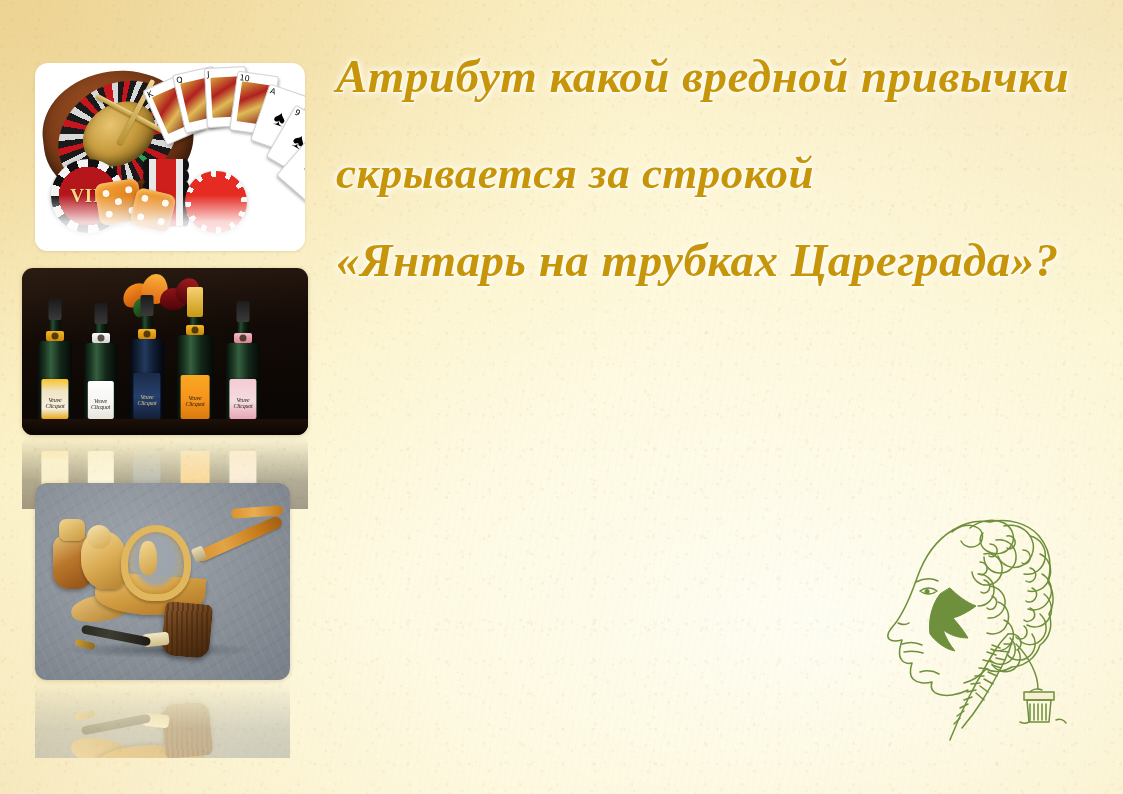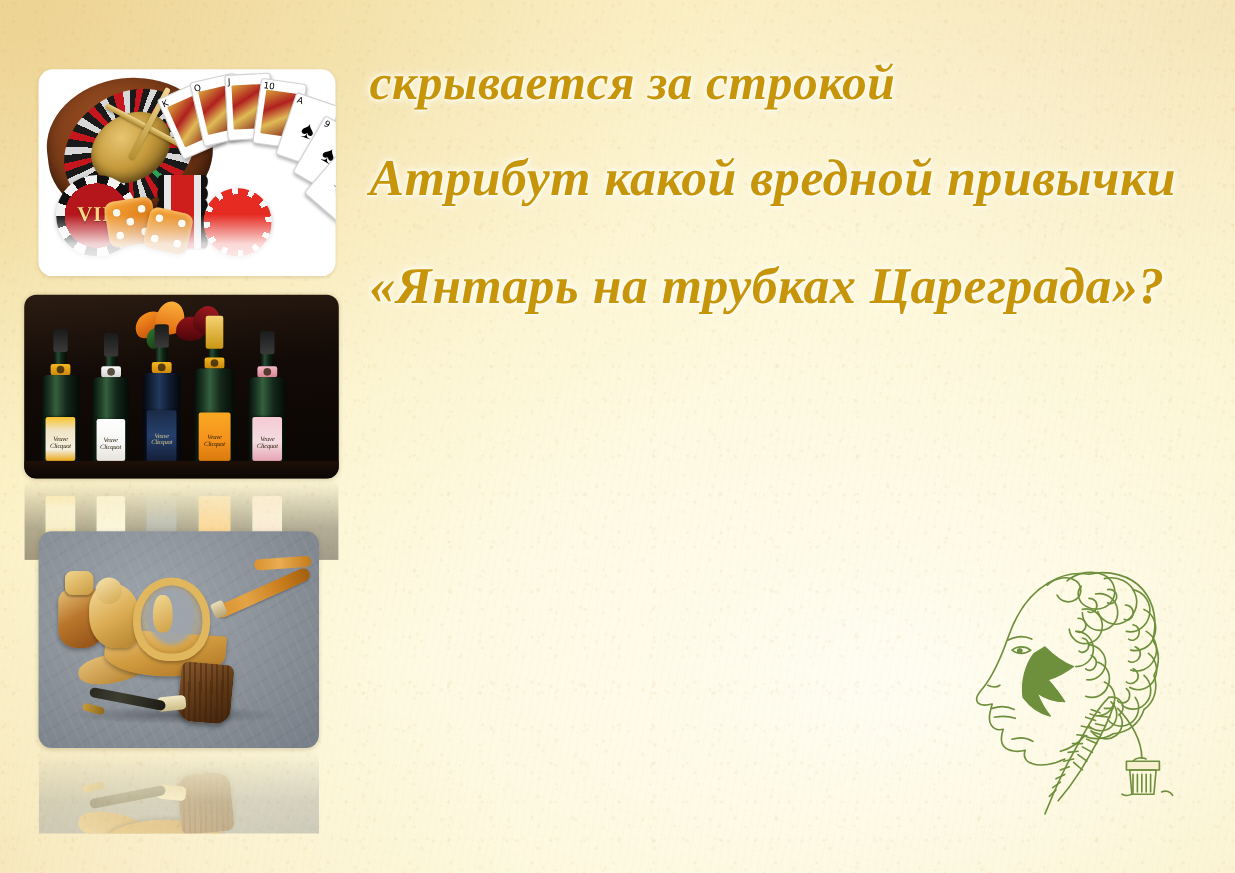--- a/index.html
+++ b/index.html
@@ -567,22 +567,22 @@
           <div class="meer briar-bowl"></div>
           <div class="meer briar-fer"></div>
           <div class="meer briar-stem"></div>
           <div class="meer briar-tip"></div>
         </div>
       </div>
     </div>
   </div>
 
   <div id="question-text">
+    <div class="qline" id="qline-1">Атрибут какой вредной привычки</div>
     <div class="qline" id="qline-2">скрывается за строкой</div>
-    <div class="qline" id="qline-1">Атрибут какой вредной привычки</div>
     <div class="qline" id="qline-3">«Янтарь на трубках Цареграда»?</div>
   </div>
 
   <div id="pushkin">
     <svg viewBox="0 0 200 252" fill="none" xmlns="http://www.w3.org/2000/svg" stroke="#6e8f3c" stroke-width="1.5" stroke-linecap="round" stroke-linejoin="round">
 
       <path d="M73 38 C56 48 44 66 37 86 C30 106 23 122 14 133 C9 139 6 143 9 147 C12 150 18 149 22 148
                C20 155 18 162 21 167 C23 171 28 172 32 171 C30 177 29 183 33 187 C37 191 45 192 52 190
                C50 196 52 200 58 202 C66 205 78 203 88 198"></path>
 

